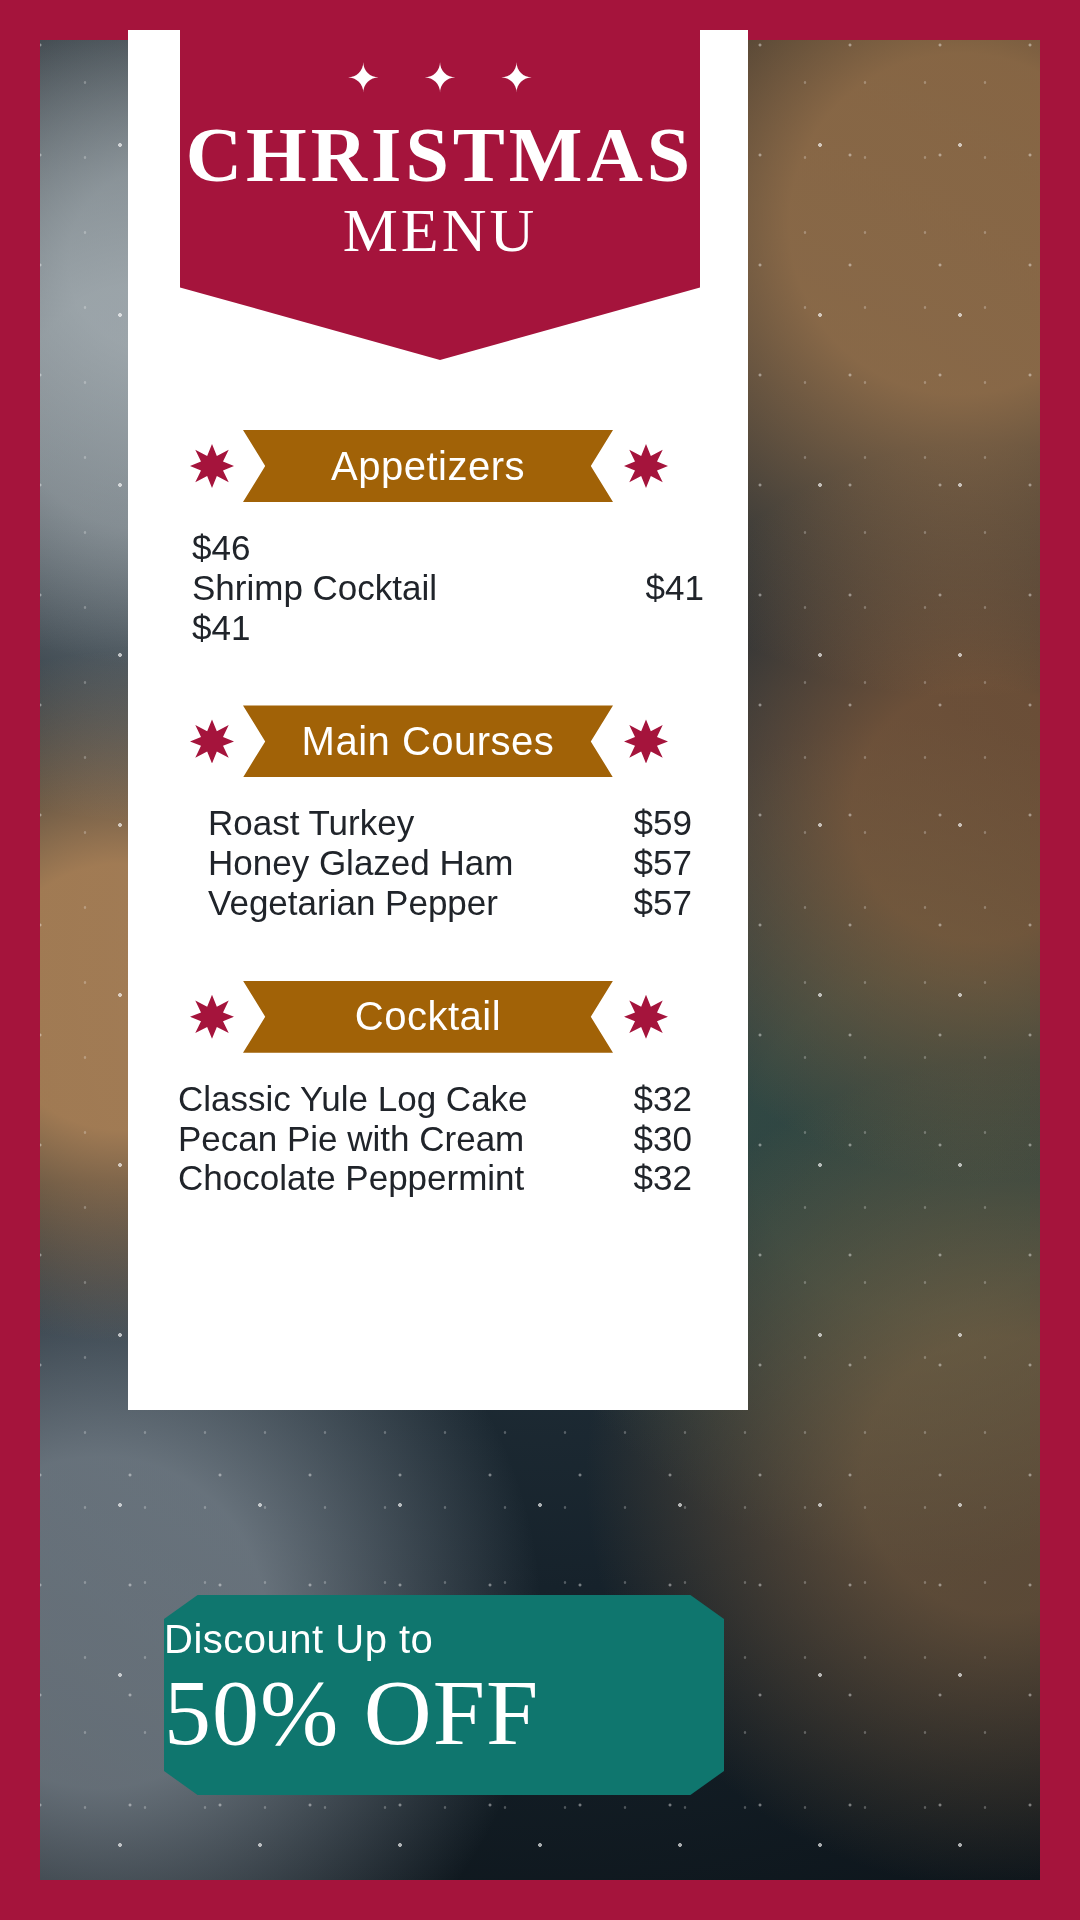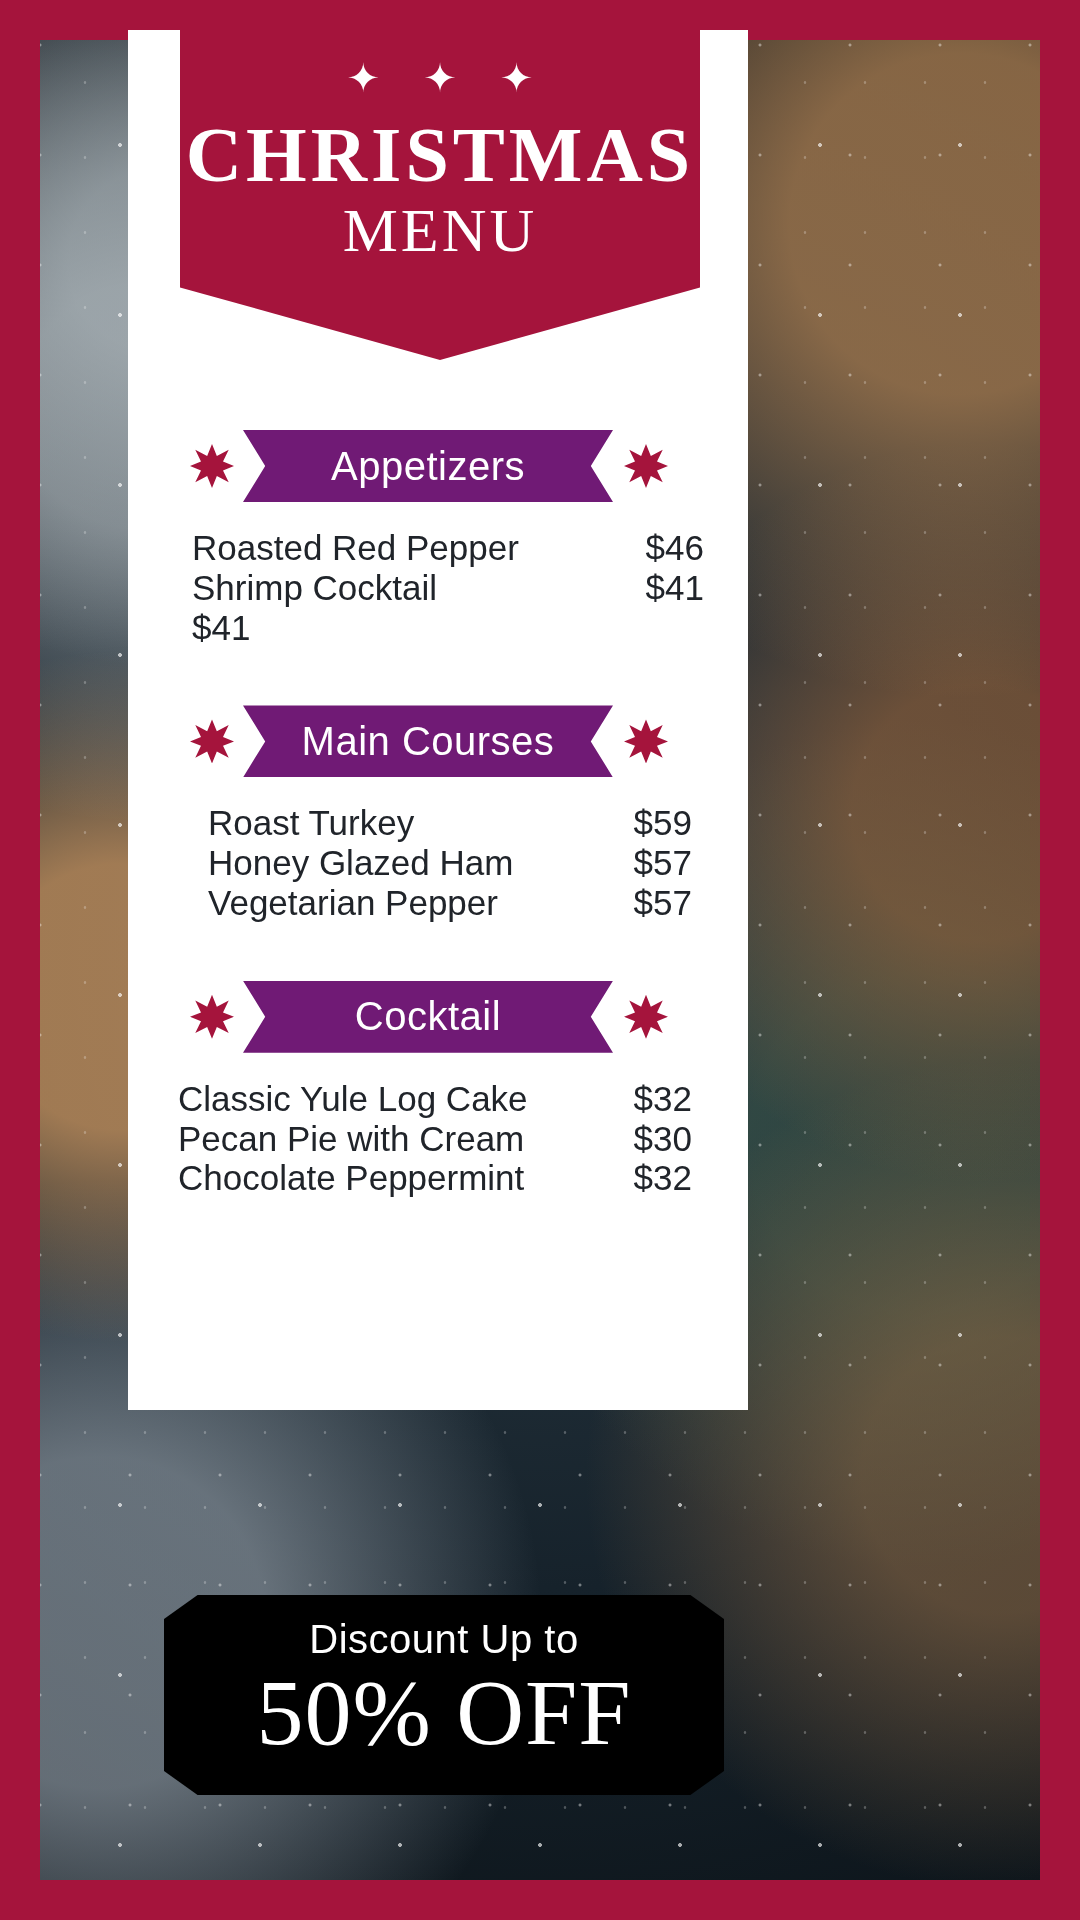--- a/index.html
+++ b/index.html
@@ -91,21 +91,21 @@
     position:relative;
     height:72px;
     display:flex;
     align-items:center;
     justify-content:center;
   }
   .ribbon {
     position:absolute;
     left:115px; top:0;
     width:370px; height:72px;
-    background:#701a75;
+    background:#a16207;
     clip-path:polygon(0 0, 100% 0, 94% 50%, 100% 100%, 0 100%, 6% 50%);
     display:flex; align-items:center; justify-content:center;
   }
   .ribbon-label {
     color:#fff;
     font-size:40px;
     font-weight:400;
     letter-spacing:0.5px;
   }
   .star8 {
@@ -134,24 +134,23 @@
   
   .sec-appetizers .items { padding:0 44px 0 64px; }
   .sec-main .items       { padding:0 56px 0 80px; }
   .sec-desserts .items   { padding:0 56px 0 50px;text-align:center; }
 
   
   .discount {
     position:absolute;
     left:164px; bottom:125px;
     width:560px; height:200px;
-    background:#000000;
+    background:#0f766e;
     clip-path:polygon(6% 0, 94% 0, 100% 12%, 100% 88%, 94% 100%, 6% 100%, 0 88%, 0 12%);
     color:#fff;
-    text-align:center;
   }
   .discount-top {
     margin-top:22px;
     font-size:40px;
     letter-spacing:0.5px;
   }
   .discount-big {
     font-family:"Liberation Serif", serif;
     font-size:94px;
     line-height:1.08;
@@ -180,21 +179,20 @@
     <div class="section sec-appetizers">
       <div class="section-head">
         <span class="star8 star-left"></span>
         <span class="star8 star-right"></span>
         <div class="ribbon">
           <span class="ribbon-label">Appetizers</span>
         </div>
       </div>
       <div class="items">
         <div class="item">
-          <span class="item-name">Roasted Red Pepper</span>
           <span class="item-price">$46</span>
         </div>
         <div class="item">
           <span class="item-name">Shrimp Cocktail</span>
           <span class="item-price">$41</span>
         </div>
         <div class="item">
           <span class="item-price">$41</span>
         </div>
       </div>

